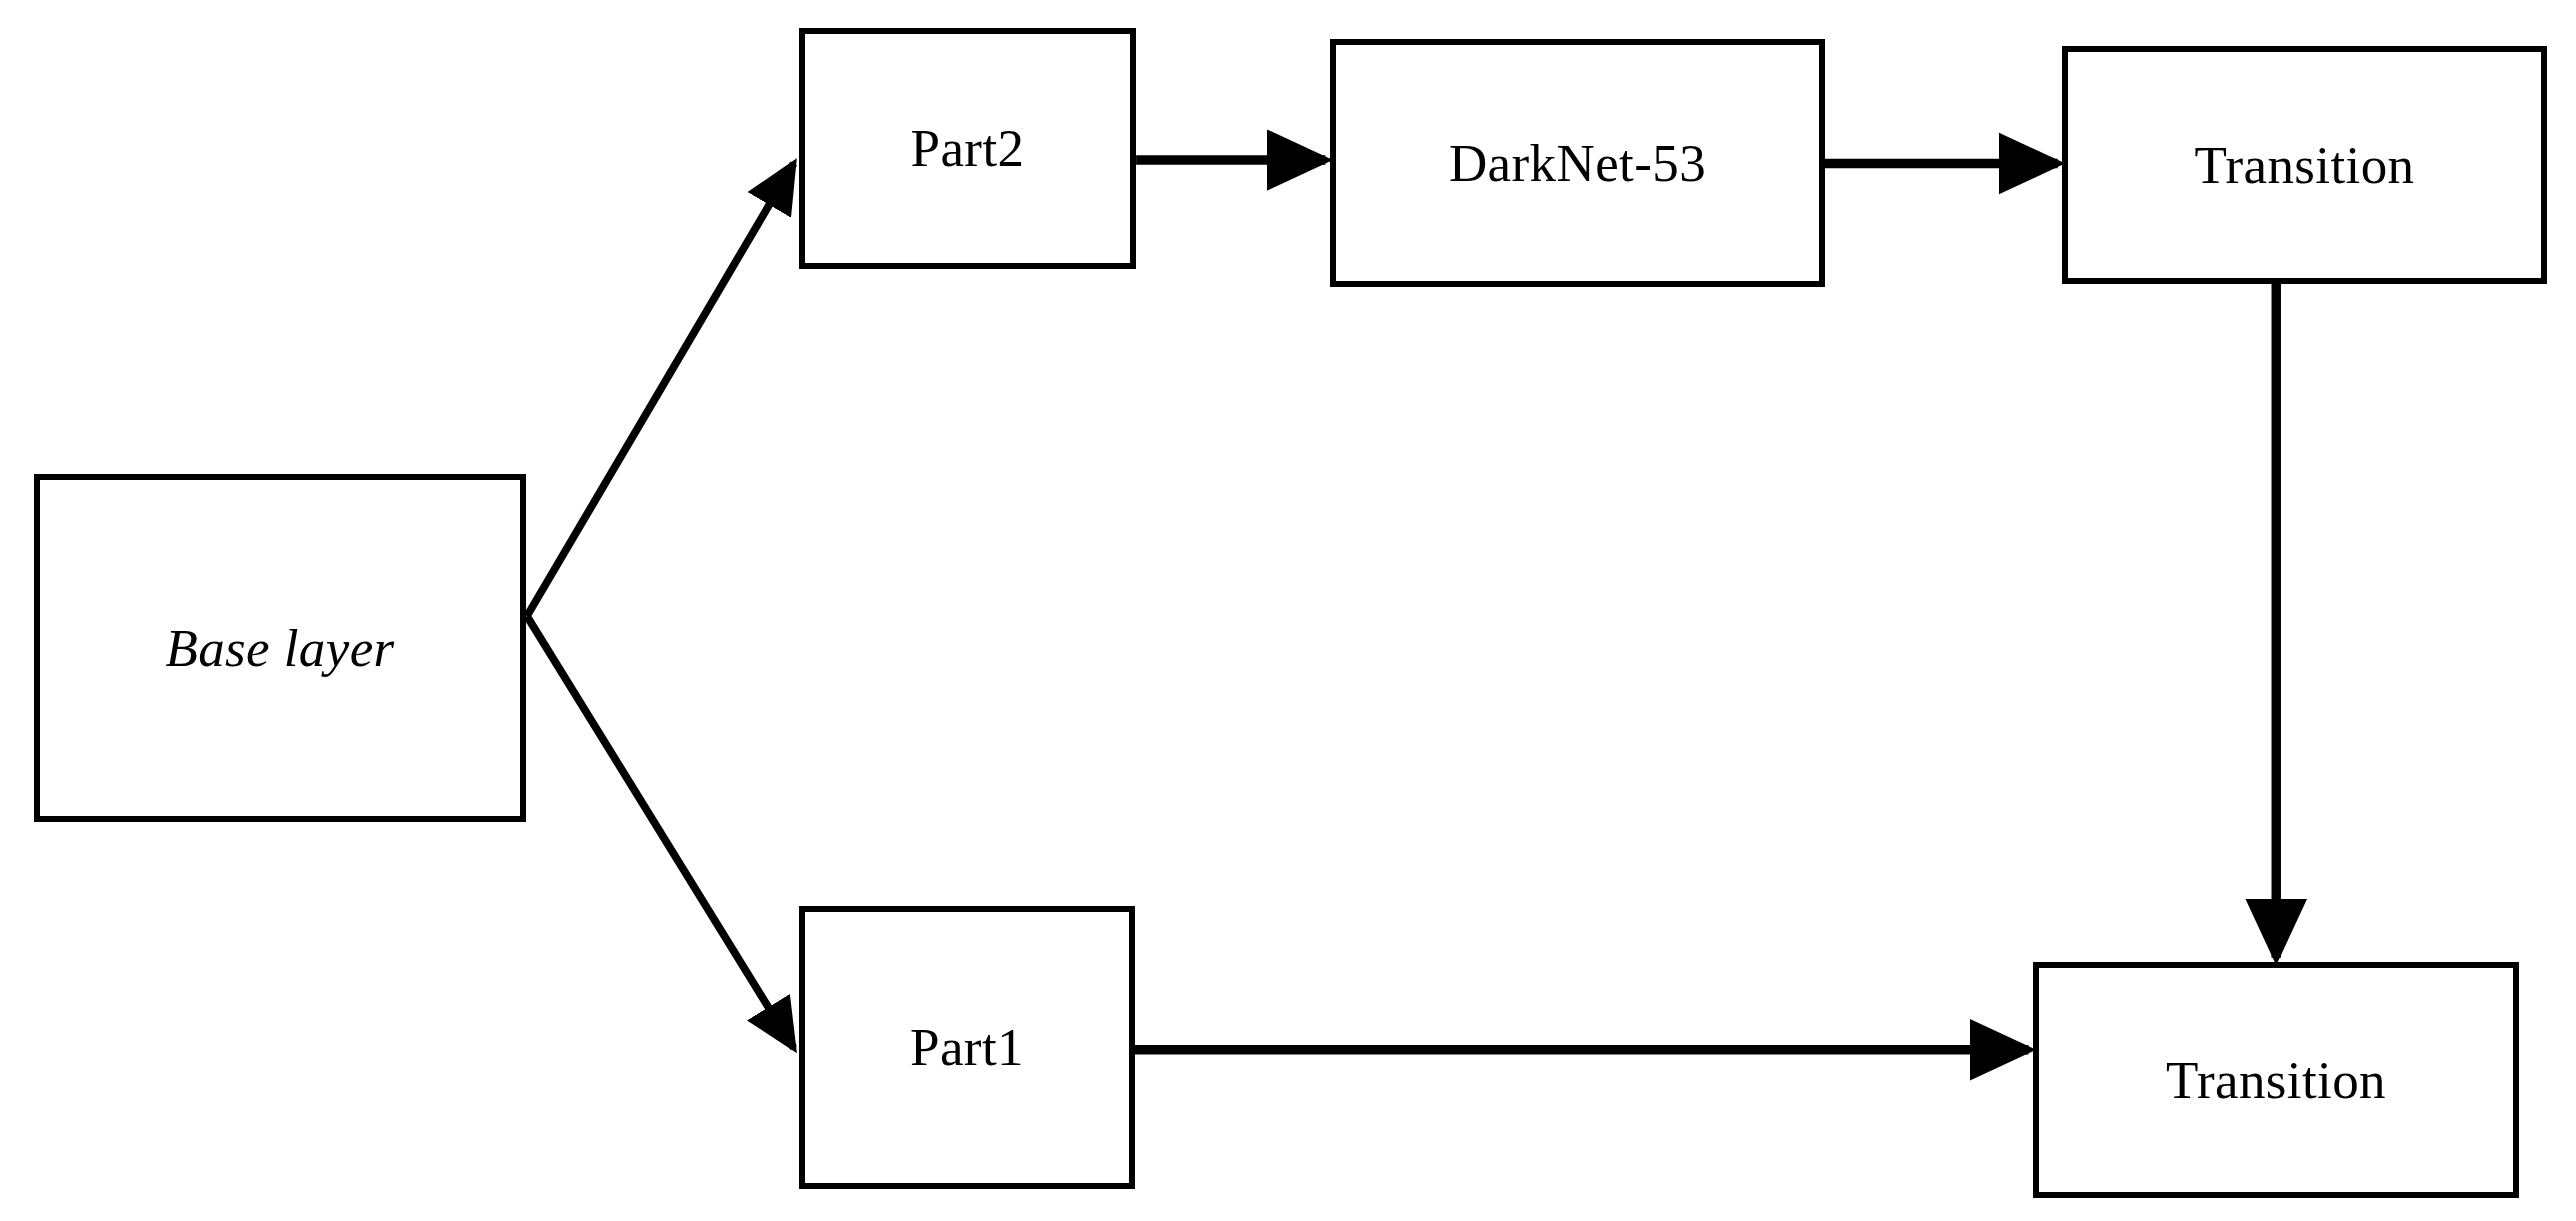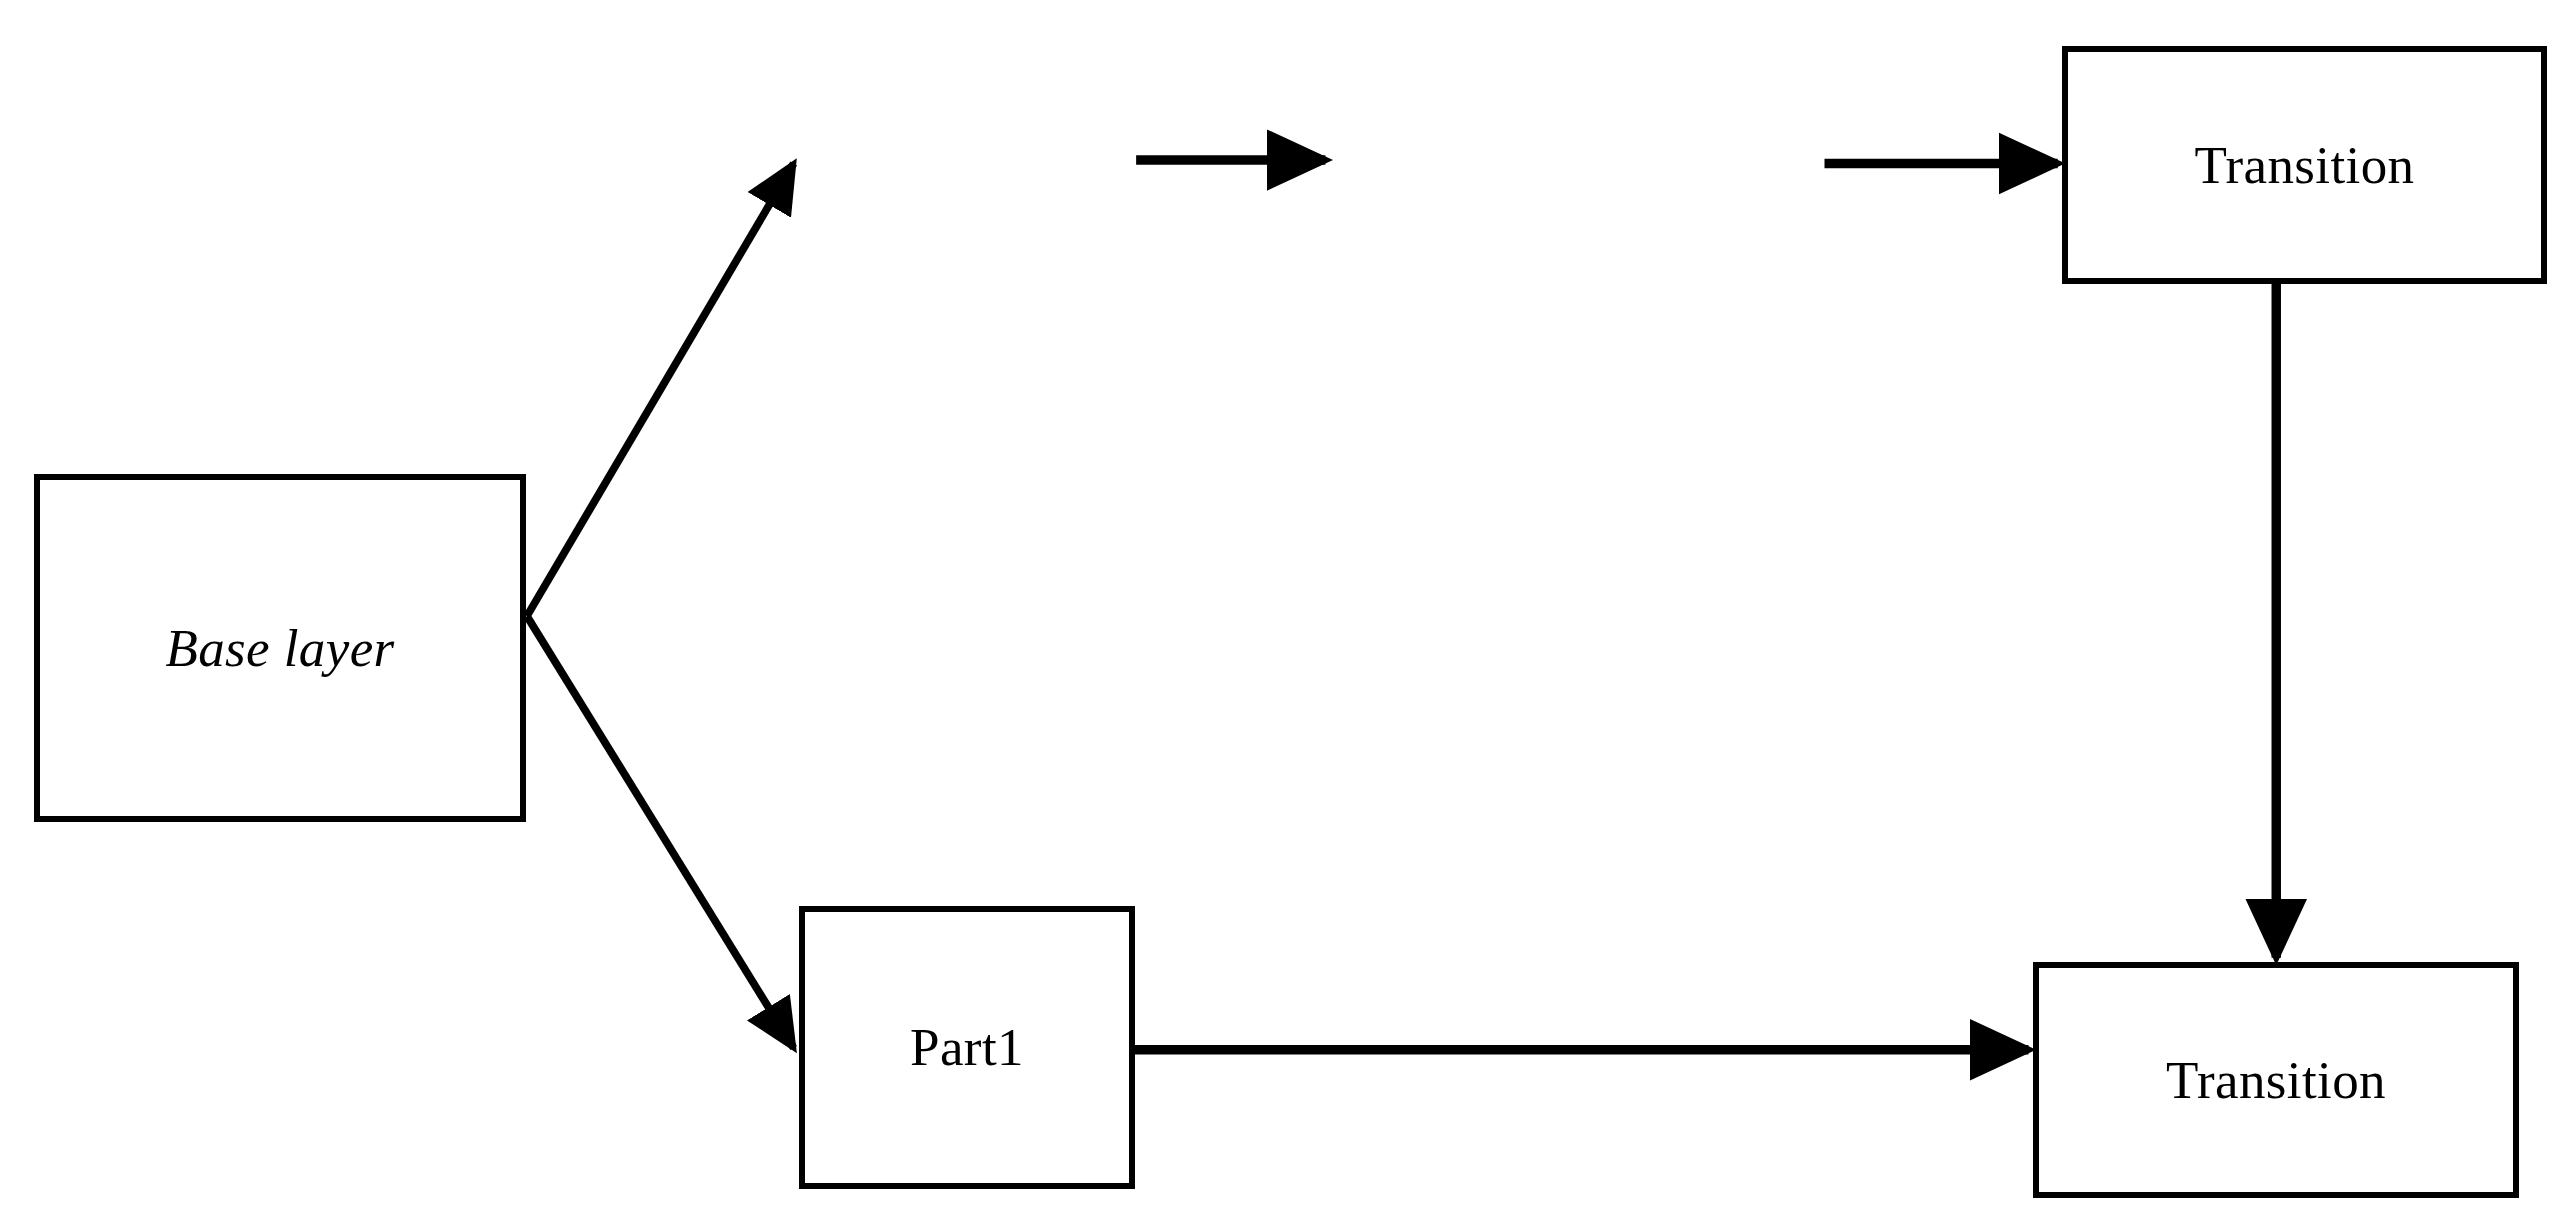--- a/index.html
+++ b/index.html
@@ -74,21 +74,27 @@
 
     <line x1="2645" y1="329" x2="2645" y2="1113" stroke="#000000" stroke-width="11" marker-end="url(#arrowhead)"></line>
 
     <line x1="1318" y1="1220" x2="2357" y2="1220" stroke="#000000" stroke-width="11" marker-end="url(#arrowhead)"></line>
   </svg>
 
   <div class="node-box" id="node-base-layer">
     <span class="node-label">Base layer</span>
   </div>
 
+  <div class="node-box" id="node-part2">
+    <span class="node-label">Part2</span>
+  </div>
 
+  <div class="node-box" id="node-darknet53">
+    <span class="node-label">DarkNet-53</span>
+  </div>
 
   <div class="node-box" id="node-transition-top">
     <span class="node-label">Transition</span>
   </div>
 
   <div class="node-box" id="node-part1">
     <span class="node-label">Part1</span>
   </div>
 
   <div class="node-box" id="node-transition-bot">

